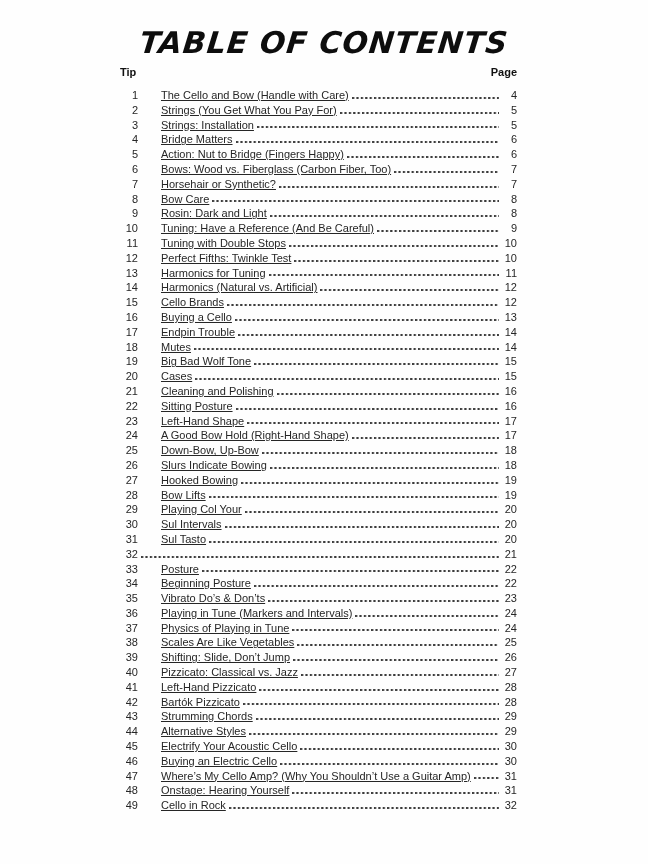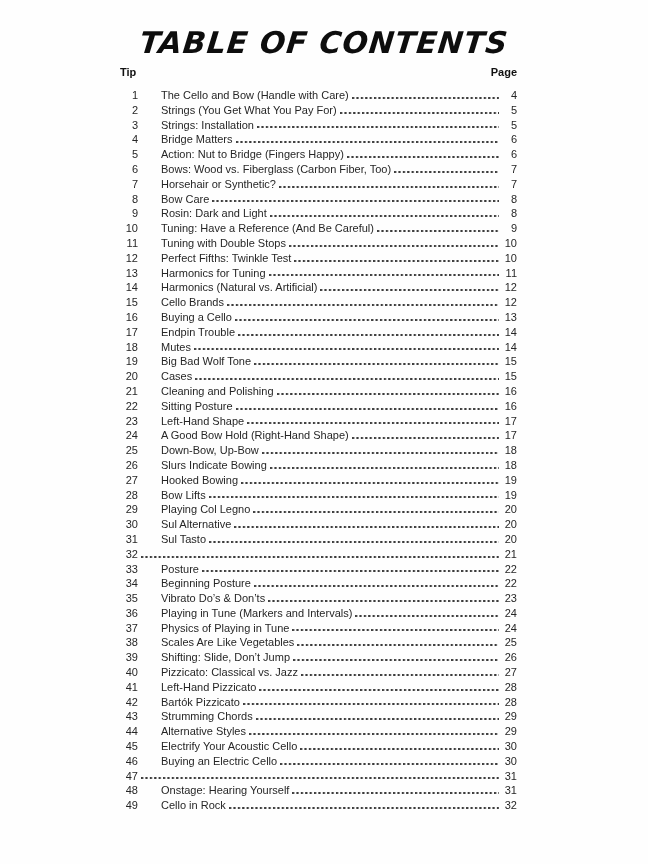--- a/index.html
+++ b/index.html
@@ -62,20 +62,21 @@
   }
   .tip-num {
     flex: 0 0 38px;
     text-align: right;
     white-space: nowrap;
   }
   .entry-title {
     flex: 0 0 auto;
     margin-left: 23px;
     white-space: nowrap;
+    text-decoration: underline;
   }
   .dot-leader {
     flex: 1 1 auto;
     align-self: flex-end;
     height: 4px;
     margin: 0 3px 3px 3px;
     background-image: radial-gradient(circle at 1.2px 2px, #3a3a3a 0.9px, transparent 1.4px);
     background-size: 4.4px 4px;
     background-repeat: repeat-x;
     background-position: left bottom;
@@ -289,28 +290,28 @@
 
   <div class="toc-row">
     <span class="tip-num">28</span>
     <span class="entry-title">Bow Lifts</span>
     <span class="dot-leader"></span>
     <span class="page-num">19</span>
   </div>
 
   <div class="toc-row">
     <span class="tip-num">29</span>
-    <span class="entry-title">Playing Col Legno</span>
+    <span class="entry-title">Playing Col Your</span>
     <span class="dot-leader"></span>
     <span class="page-num">20</span>
   </div>
 
   <div class="toc-row">
     <span class="tip-num">30</span>
-    <span class="entry-title">Sul Alternative</span>
+    <span class="entry-title">Sul Intervals</span>
     <span class="dot-leader"></span>
     <span class="page-num">20</span>
   </div>
 
   <div class="toc-row">
     <span class="tip-num">31</span>
     <span class="entry-title">Sul Tasto</span>
     <span class="dot-leader"></span>
     <span class="page-num">20</span>
   </div>
@@ -414,20 +415,21 @@
 
   <div class="toc-row">
     <span class="tip-num">46</span>
     <span class="entry-title">Buying an Electric Cello</span>
     <span class="dot-leader"></span>
     <span class="page-num">30</span>
   </div>
 
   <div class="toc-row">
     <span class="tip-num">47</span>
+    <span class="entry-title">Where’s My Cello Amp? (Why You Shouldn’t Use a Guitar Amp)</span>
     <span class="dot-leader"></span>
     <span class="page-num">31</span>
   </div>
 
   <div class="toc-row">
     <span class="tip-num">48</span>
     <span class="entry-title">Onstage: Hearing Yourself</span>
     <span class="dot-leader"></span>
     <span class="page-num">31</span>
   </div>

